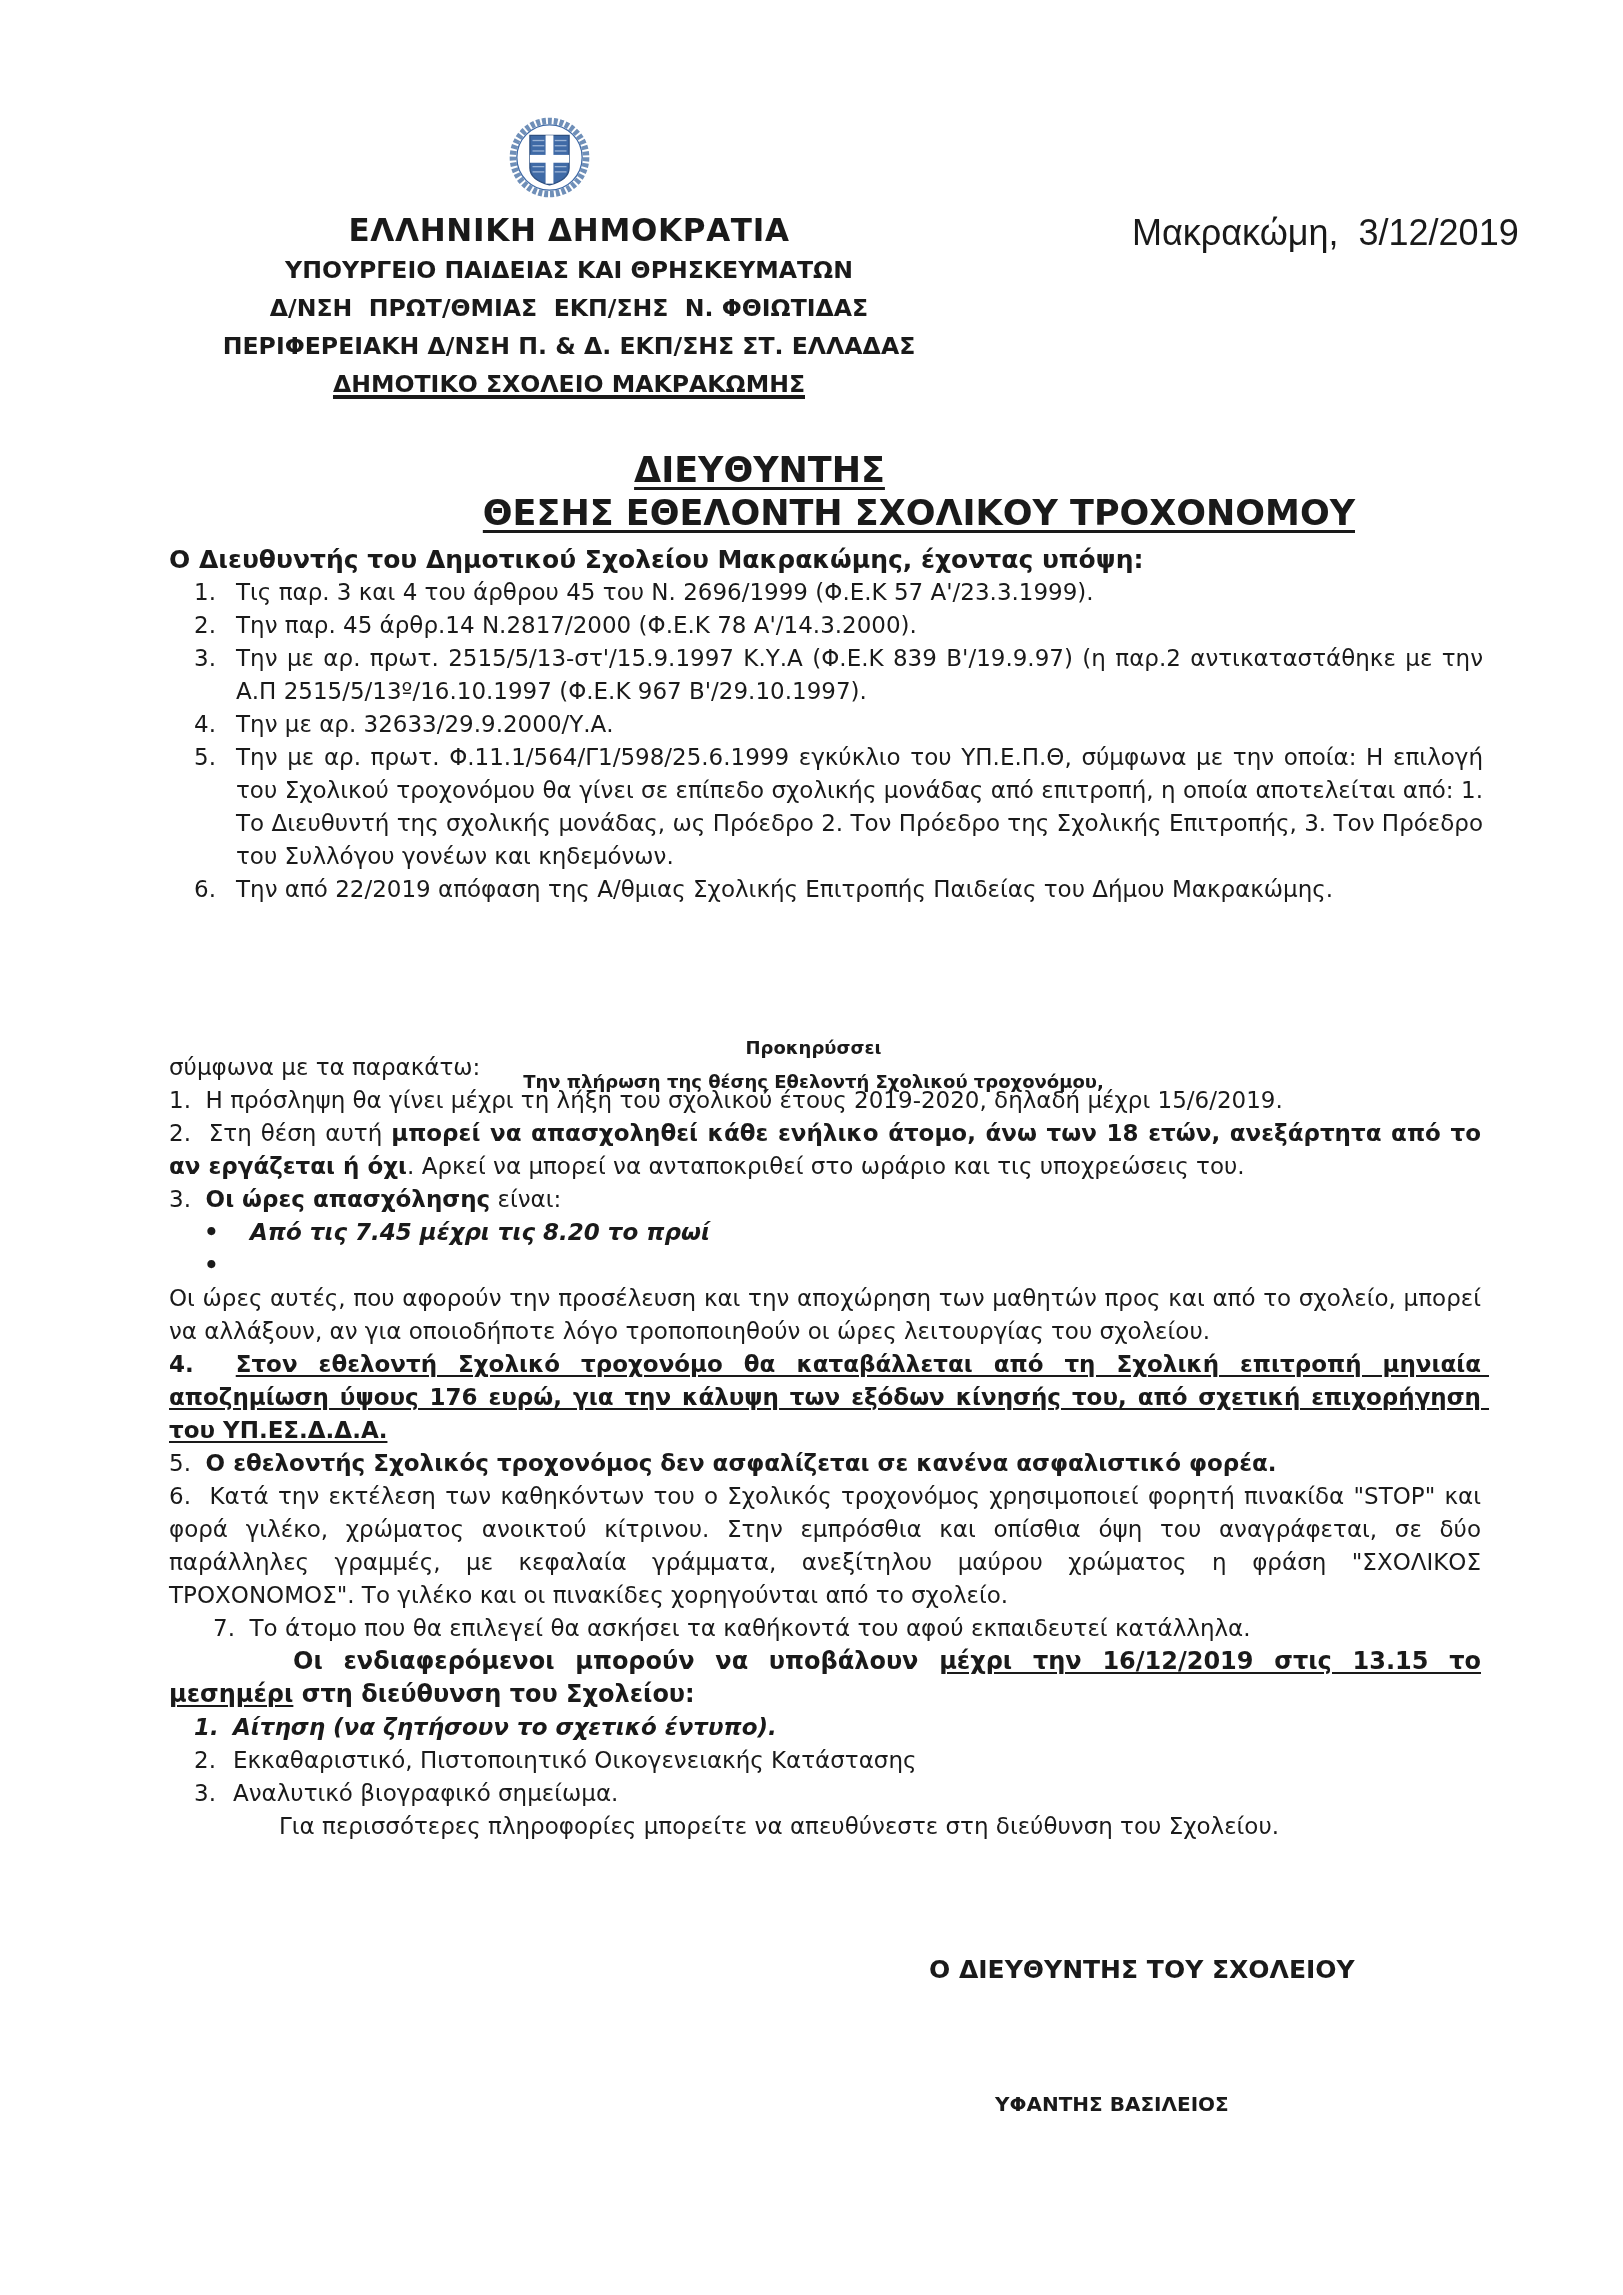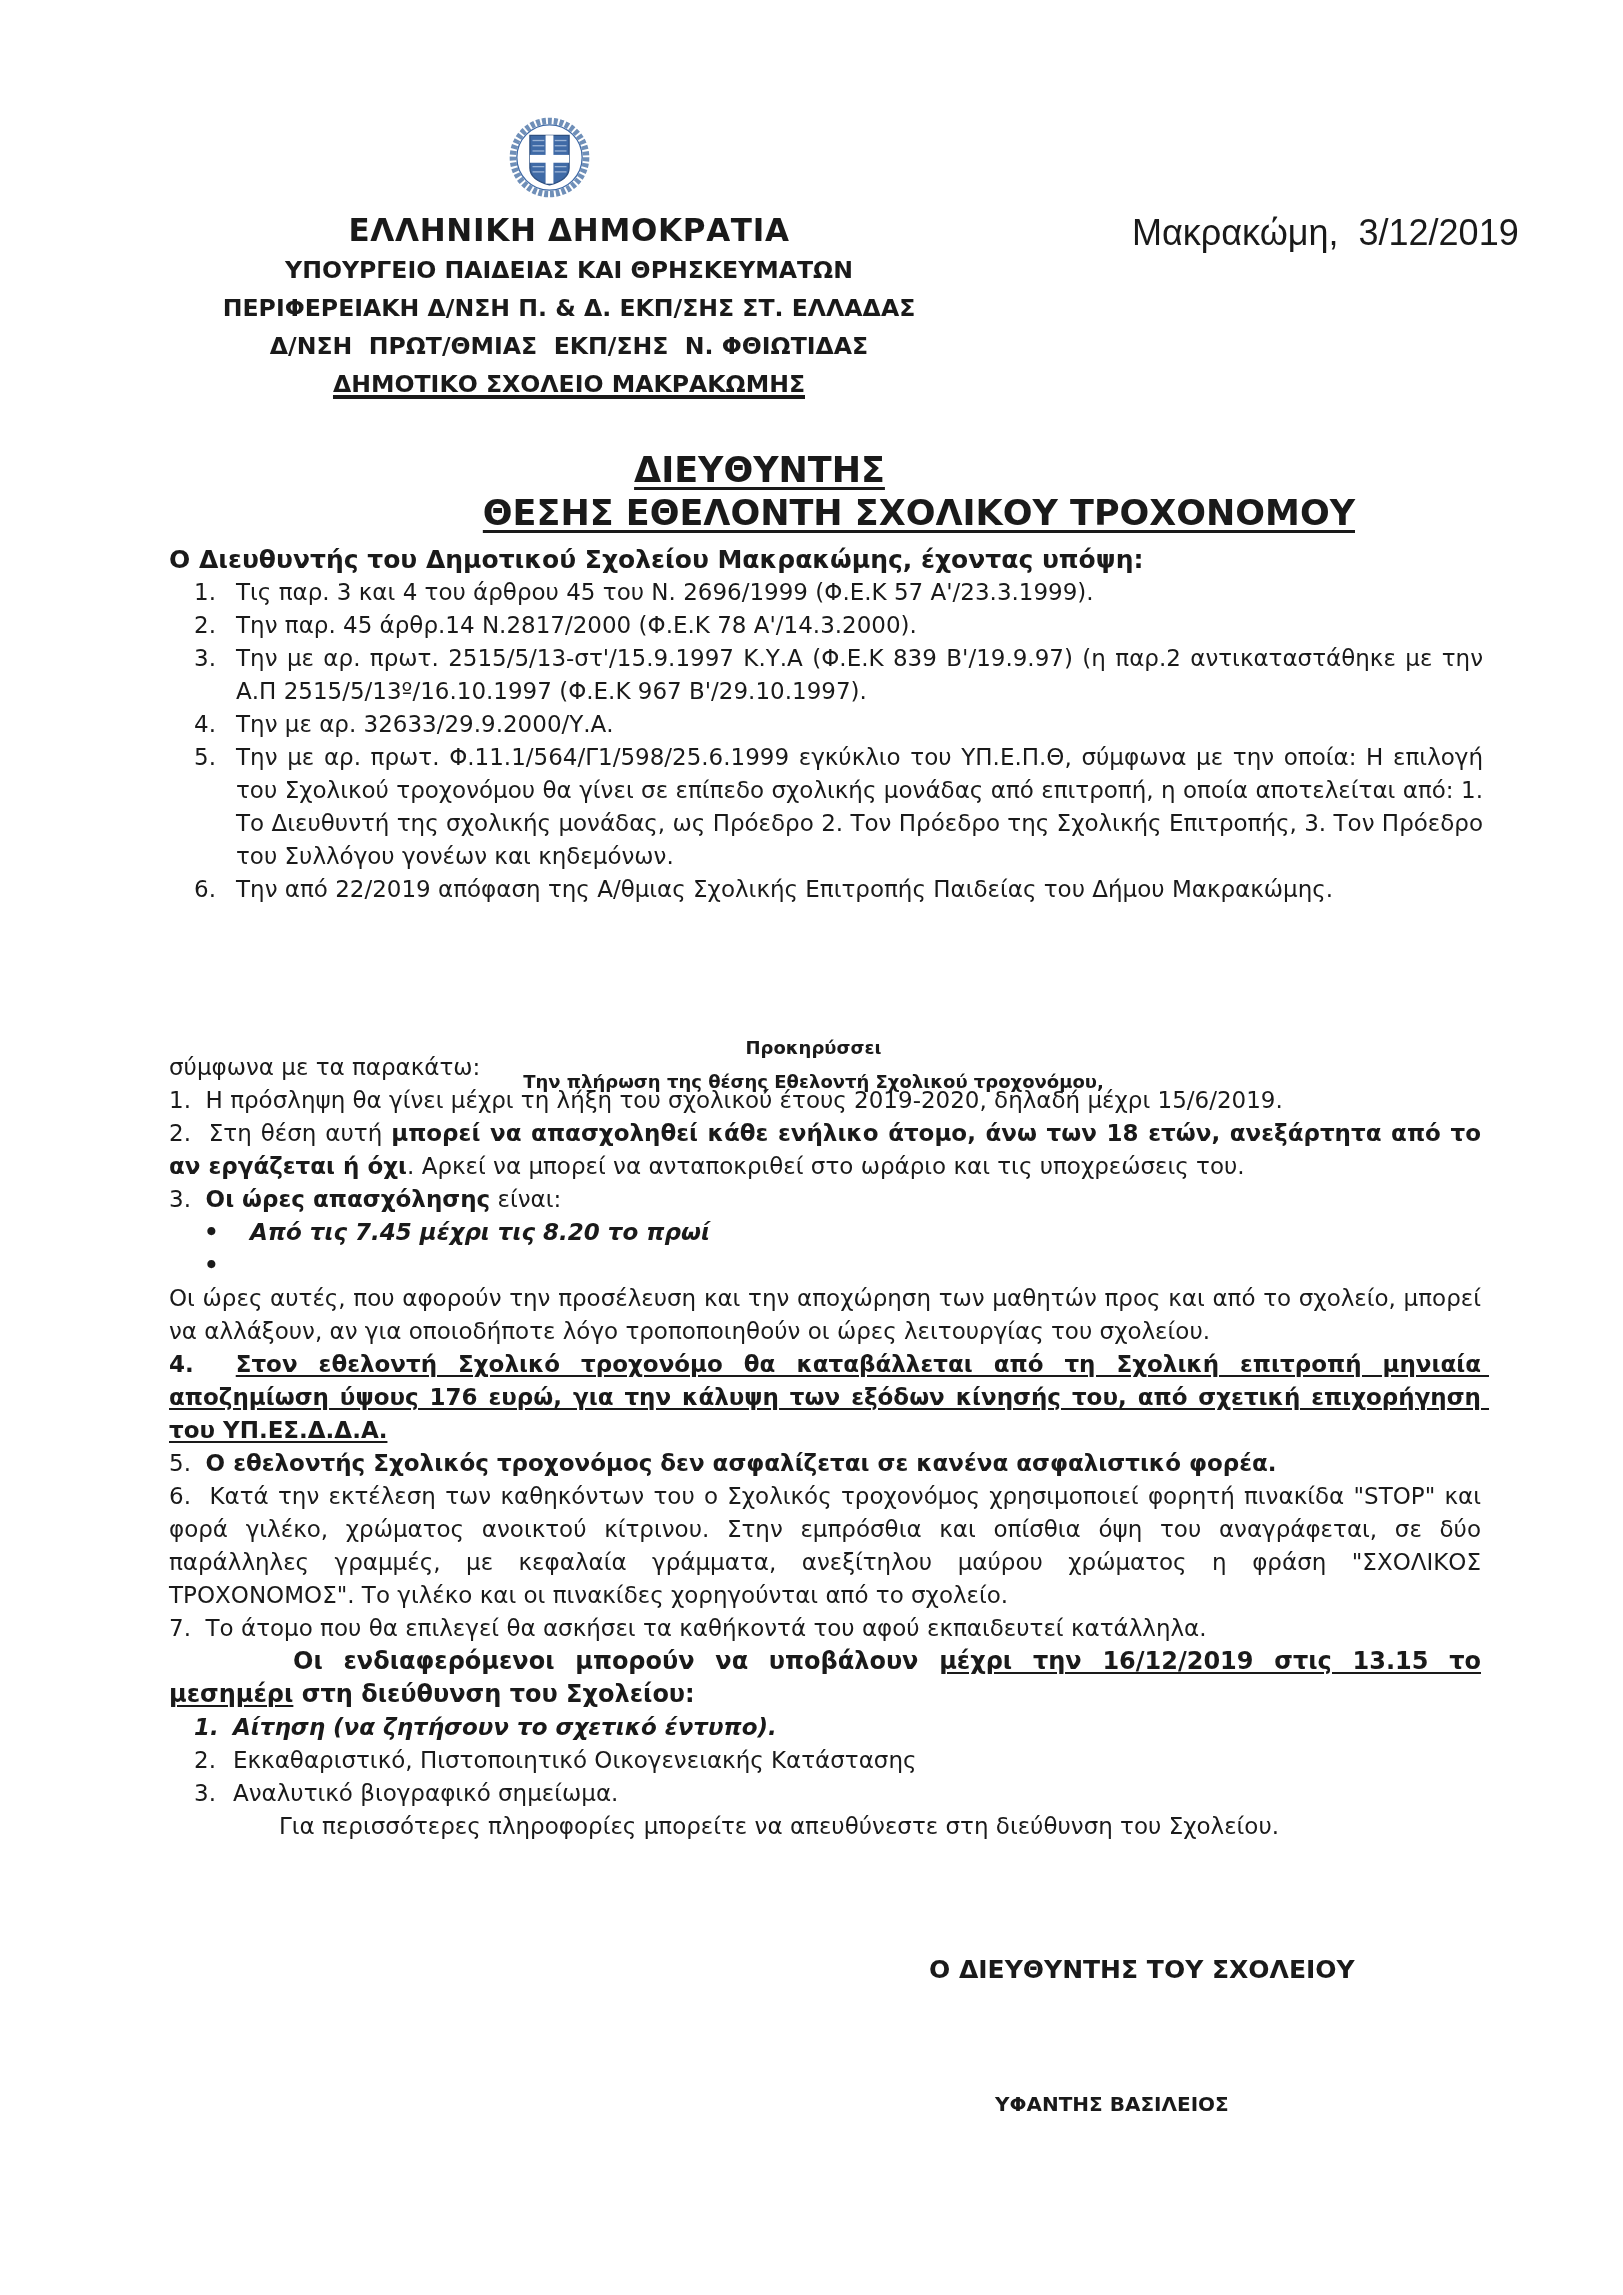--- a/index.html
+++ b/index.html
@@ -60,22 +60,22 @@
         <line x1="36" y1="84" x2="54" y2="84"></line>
       <line x1="70" y1="76" x2="88" y2="76"></line>
         <line x1="70" y1="84" x2="88" y2="84"></line>
     </g>
   </svg>
 </div>
 
 <div class="abs head-block">
   <div class="head-title">ΕΛΛΗΝΙΚΗ ΔΗΜΟΚΡΑΤΙΑ</div>
   <div class="head-line">ΥΠΟΥΡΓΕΙΟ ΠΑΙΔΕΙΑΣ ΚΑΙ ΘΡΗΣΚΕΥΜΑΤΩΝ</div>
+  <div class="head-line" style="white-space:pre;">Δ/ΝΣΗ  ΠΡΩΤ/ΘΜΙΑΣ  ΕΚΠ/ΣΗΣ  Ν. ΦΘΙΩΤΙΔΑΣ</div>
   <div class="head-line">ΠΕΡΙΦΕΡΕΙΑΚΗ Δ/ΝΣΗ Π. &amp; Δ. ΕΚΠ/ΣΗΣ ΣΤ. ΕΛΛΑΔΑΣ</div>
-  <div class="head-line" style="white-space:pre;">Δ/ΝΣΗ  ΠΡΩΤ/ΘΜΙΑΣ  ΕΚΠ/ΣΗΣ  Ν. ΦΘΙΩΤΙΔΑΣ</div>
   <div class="head-line u"><span>ΔΗΜΟΤΙΚΟ ΣΧΟΛΕΙΟ ΜΑΚΡΑΚΩΜΗΣ</span></div>
 </div>
 
 <div class="abs date" style="white-space:pre;">Μακρακώμη,  3/12/2019</div>
 
 <div class="abs title1"><span>ΔΙΕΥΘΥΝΤΗΣ</span></div>
 <div class="abs title2"><span>ΘΕΣΗΣ ΕΘΕΛΟΝΤΗ ΣΧΟΛΙΚΟΥ ΤΡΟΧΟΝΟΜΟΥ</span></div>
 
 <div class="abs intro">Ο Διευθυντής  του Δημοτικού Σχολείου Μακρακώμης, έχοντας υπόψη:</div>
 
@@ -118,21 +118,21 @@
       <span class="dot">•</span>
       <span>Από τις 7.45 μέχρι τις 8.20 το πρωί</span>
     </div>
   <div class="bullet">
       <span class="dot">•</span>
     </div>
   <p>Οι ώρες αυτές, που αφορούν την προσέλευση και την αποχώρηση των μαθητών προς και από το σχολείο, μπορεί να αλλάξουν, αν για οποιοδήποτε λόγο τροποποιηθούν οι ώρες λειτουργίας του σχολείου.</p>
   <p class="b" style="white-space:pre-wrap;"><span>4.  </span><span class="u">Στον εθελοντή Σχολικό τροχονόμο θα καταβάλλεται από τη Σχολική επιτροπή μηνιαία αποζημίωση ύψους 176 ευρώ, για την κάλυψη των εξόδων κίνησής του, από σχετική επιχορήγηση του ΥΠ.ΕΣ.Δ.Δ.Α.</span></p>
   <p class="b" style="white-space:pre-wrap;"><span style="font-weight:normal;">5.  </span><span>Ο εθελοντής Σχολικός τροχονόμος δεν ασφαλίζεται σε κανένα ασφαλιστικό φορέα.</span></p>
   <p style="white-space:pre-wrap;">6.  Κατά την εκτέλεση των καθηκόντων του ο Σχολικός τροχονόμος χρησιμοποιεί φορητή πινακίδα "STOP" και φορά γιλέκο, χρώματος ανοικτού κίτρινου. Στην εμπρόσθια και οπίσθια όψη του αναγράφεται, σε δύο παράλληλες γραμμές, με κεφαλαία γράμματα, ανεξίτηλου μαύρου χρώματος η φράση "ΣΧΟΛΙΚΟΣ ΤΡΟΧΟΝΟΜΟΣ". Το γιλέκο και οι πινακίδες χορηγούνται από το σχολείο.</p>
-  <p style="white-space:pre-wrap;">7.  Το άτομο που θα επιλεγεί θα ασκήσει τα καθήκοντά του αφού εκπαιδευτεί κατάλληλα.</p>
+  <p style="white-space:pre-wrap;margin-left:44px;">7.  Το άτομο που θα επιλεγεί θα ασκήσει τα καθήκοντά του αφού εκπαιδευτεί κατάλληλα.</p>
   <p class="b" style="text-indent:124px; font-size:24px;"><span>Οι ενδιαφερόμενοι μπορούν να υποβάλουν </span><span class="u">μέχρι την 16/12/2019 στις 13.15 το μεσημέρι</span><span> στη διεύθυνση του Σχολείου:</span></p>
   <div style="padding-left:25px;">
     <div class="item b i" style="display:flex;">
         <span style="width:39px;">1.</span>
         <span>Αίτηση (να ζητήσουν το σχετικό έντυπο).</span>
       </div>
     <div class="item" style="display:flex;">
         <span style="width:39px;">2.</span>
         <span>Εκκαθαριστικό, Πιστοποιητικό Οικογενειακής Κατάστασης</span>
       </div>

